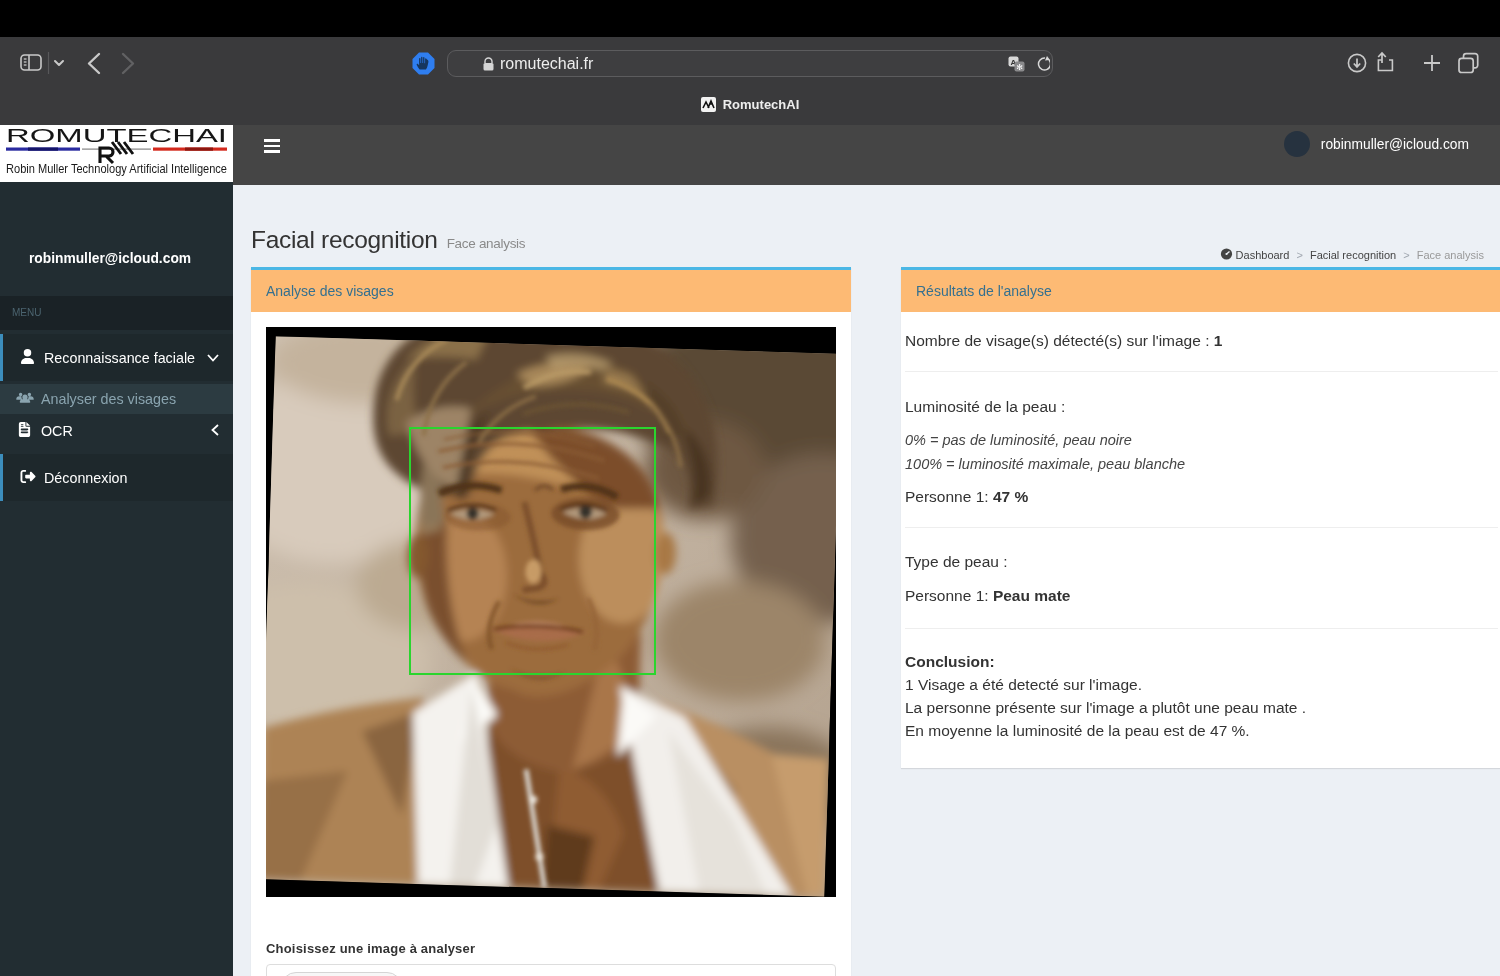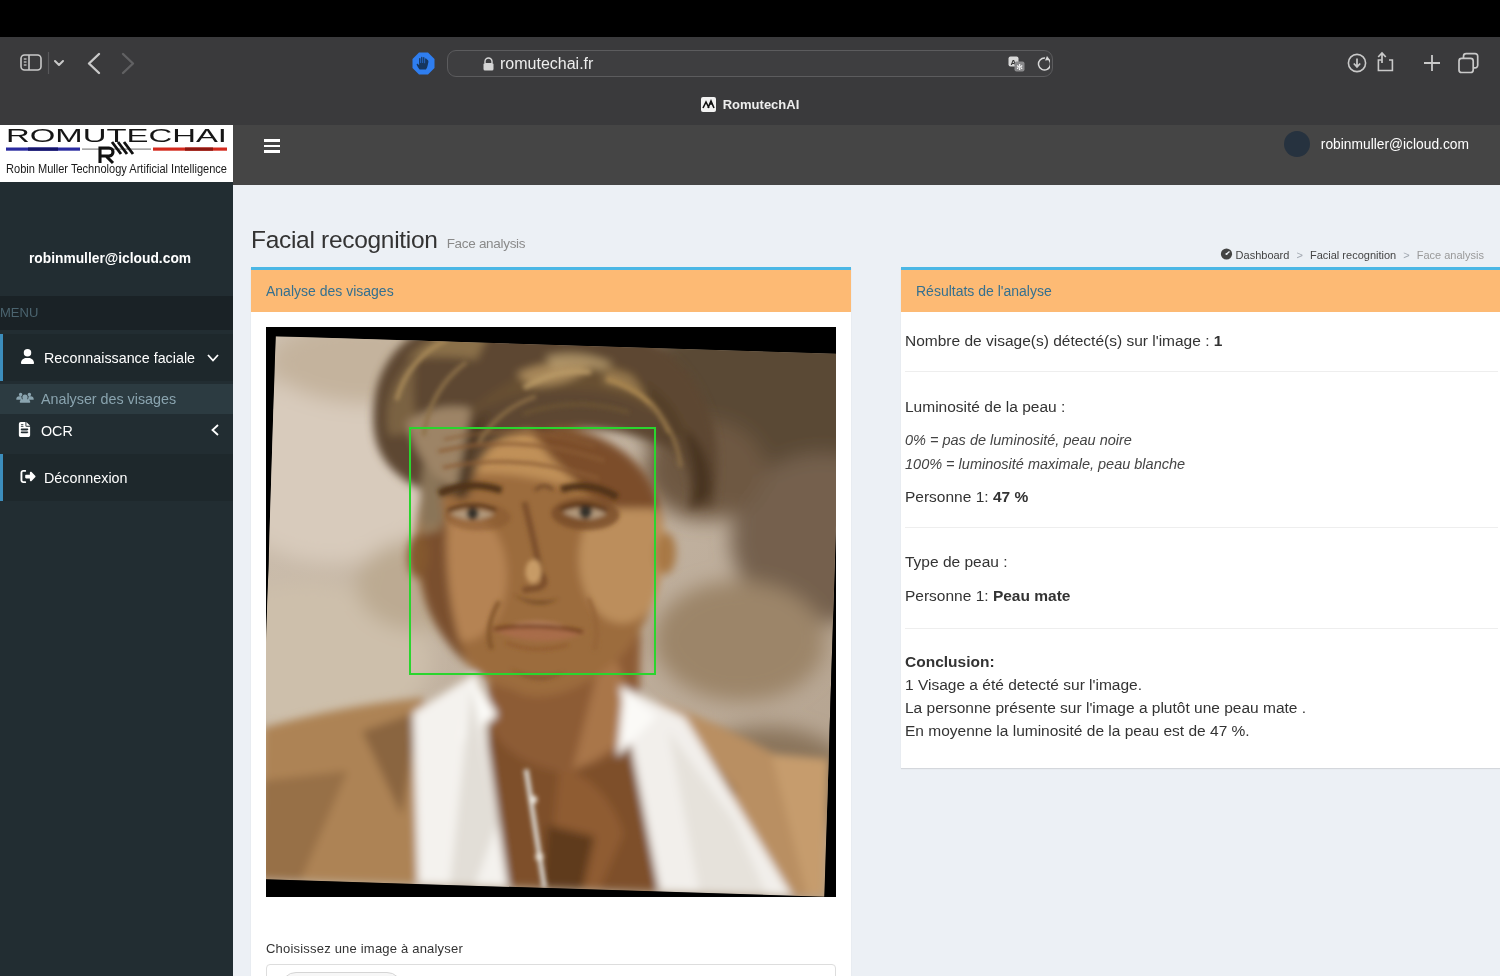--- a/index.html
+++ b/index.html
@@ -17,21 +17,21 @@
 
 #logobox { left:0; top:125px; width:233px; height:57px; background:#fff; overflow:hidden; }
 #navbar { left:233px; top:125px; width:1267px; height:60px; background:#454545; }
 #hamb div { width:15.5px; height:2.9px; background:#fff; margin-bottom:2.7px; }
 #avatar { left:1051px; top:6px; width:26px; height:26px; border-radius:50%; background:#26323f; }
 #navemail { right:31px; top:0; height:39px; line-height:39px; color:#fff; font-size:13.8px; }
 
 #sidebar { left:0; top:182px; width:233px; height:794px; background:#222d32; }
 #sbemail { left:0; top:69px; width:220px; text-align:center; color:#fff; font-weight:bold; font-size:13.8px; }
 #menuhdr { left:0; top:114px; width:233px; height:34px; background:#1a2226; color:#4b646f;
-  font-size:13px; line-height:34px; }
+  font-size:10px; line-height:34px; padding-left:12px; }
 .sitem { left:0; width:233px; height:47px; color:#fff; font-size:14.3px; display:flex; align-items:center; }
 .sitem .ic { width:21px; margin-left:14px; margin-right:6px; text-align:center; flex:none;}
 #it1 { top:152px; background:#1e282c; border-left:3px solid #3c8dbc; }
 #it2 { top:202px; height:30px; background:#2c3b41; color:#8aa4af; }
 #it3 { top:225px; }
 #it4 { top:272px; background:#1e282c; border-left:3px solid #3c8dbc; }
 .chev { position:absolute; right:14px; color:#fff; font-size:13px; }
 
 #content { left:233px; top:185px; width:1267px; height:791px; background:#ecf0f5; }
 #crumbs { right:16px; top:25px; font-size:11px; color:#444;margin-top:38px; }
@@ -42,21 +42,21 @@
 .card { position:absolute; background:#fff; border-top:3px solid #4bb7e5;
   box-shadow:0 1px 1px rgba(0,0,0,0.1); }
 .card .hdr { height:42px; background:#fdba74; color:#35708f; font-size:14px;
   line-height:42px; padding-left:15px; }
 #card1 { left:18px; top:82px; width:600px; height:900px; }
 #card2 { left:650px; top:82px; width:601px; height:501px;margin-left:18px; }
 #photo { position:absolute; left:15px; top:57px; width:570px; height:570px; background:#000; overflow:hidden; }
 #photo-inner { position:absolute; left:1px; top:18px; width:566px; height:543px;
   transform:rotate(1.8deg); transform-origin:50% 50%; }
 #greenrect { left:143px; top:100px; width:247px; height:248px; border:2px solid #2ad52e; }
-#chooselbl { left:15px; top:671px; font-weight:normal; font-size:13px; color:#333; letter-spacing:0.2px; }
+#chooselbl { left:15px; top:671px; font-weight:bold; font-size:13px; color:#333; letter-spacing:0.2px; }
 #filebox { left:15px; top:694px; width:570px; height:60px; border:1px solid #ddd; border-radius:4px; background:#fff; }
 #filebtn { left:14px; top:7px; width:121px; height:30px; border:1px solid #d5d5d5; border-radius:15px; background:#f7f7f7; }
 
 #res { padding:0 4px; font-size:15.5px; color:#333; line-height:23px; }
 #res .hr { border-top:1px solid #eee; }
 #res b { font-weight:bold; }
 #res .it { font-style:italic; font-size:14.5px; color:#444; line-height:23.5px; }
 </style>
 </head>
 <body>

